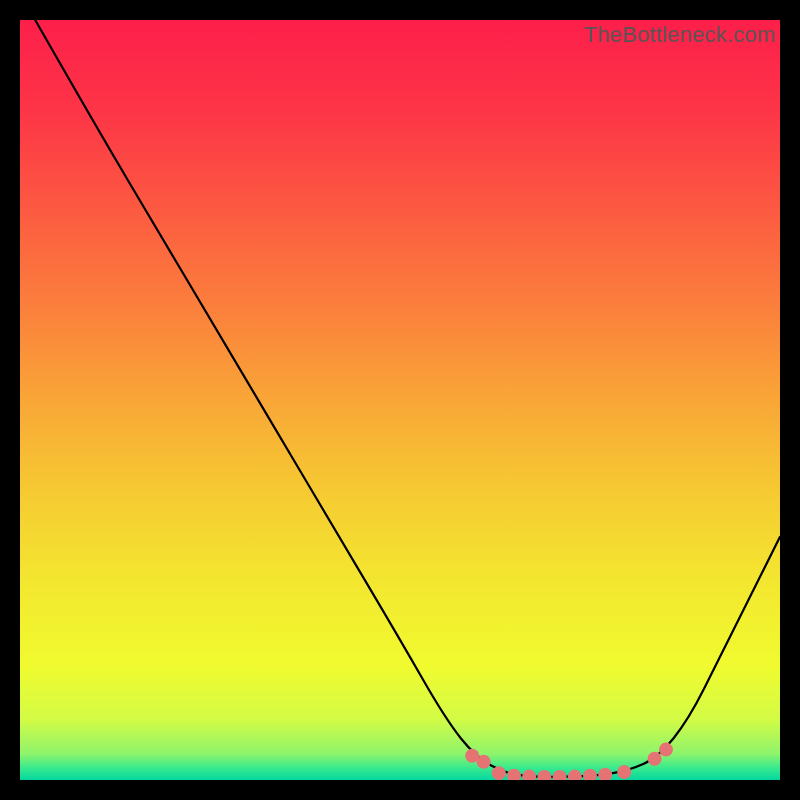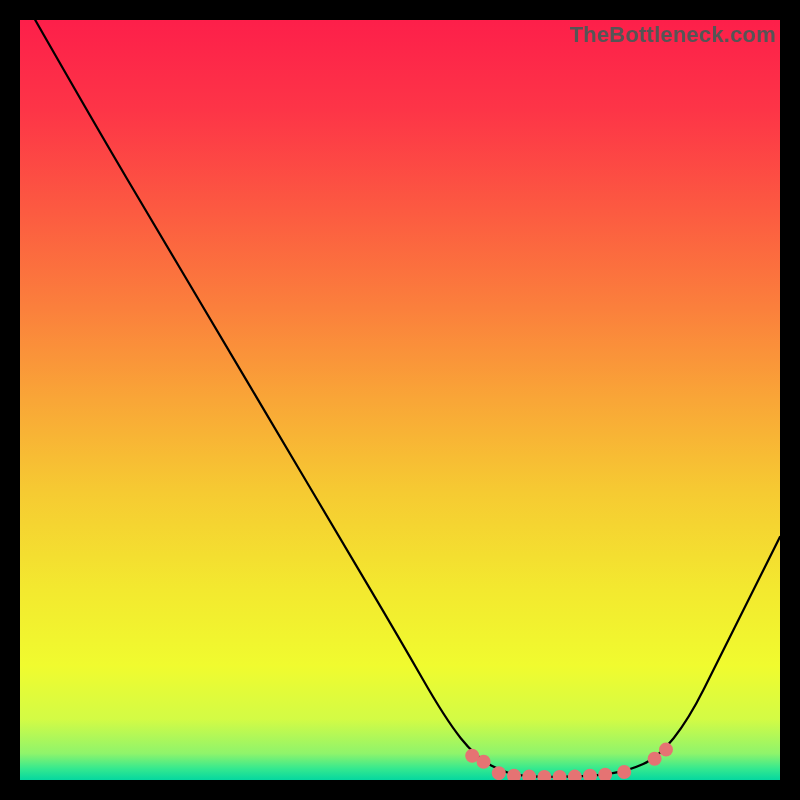--- a/index.html
+++ b/index.html
@@ -25,21 +25,21 @@
     top: 0;
     width: 760px;
     height: 760px;
   }
   .watermark {
     position: absolute;
     top: 2px;
     right: 4px;
     color: #555;
     font-size: 22px;
-    font-weight: 700;
+    font-weight: 400;
     letter-spacing: 0.2px;
     user-select: none;
   }
   svg {
     display: block;
   }
 </style>
 </head>
 <body>
 

